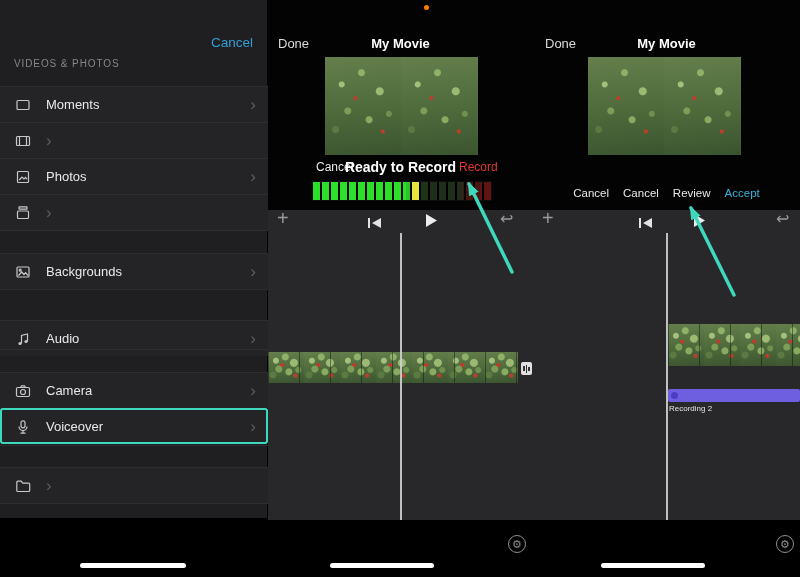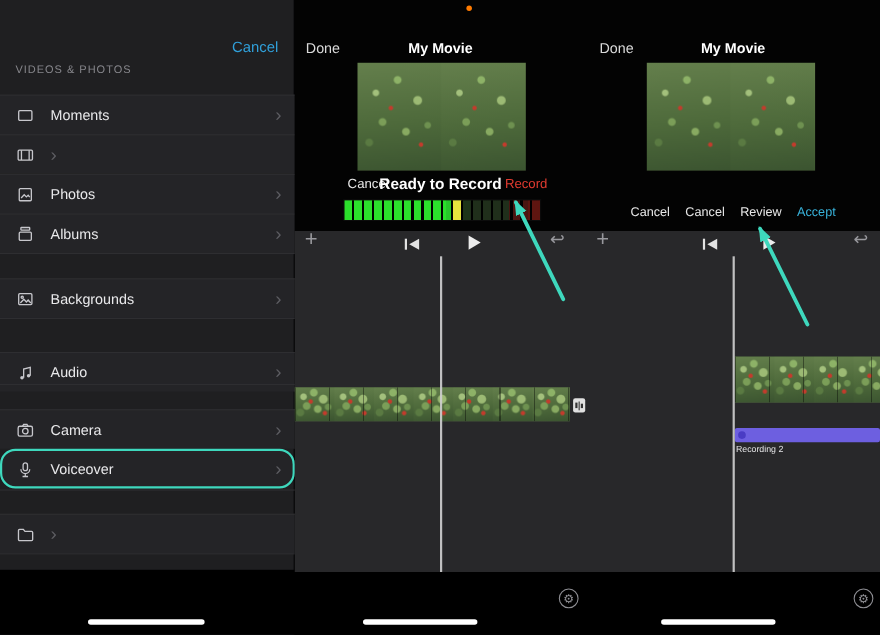--- a/index.html
+++ b/index.html
@@ -10,21 +10,21 @@
 
   
   .sidebar{left:0;top:0;width:268px;height:577px;background:#1f1f21;border-right:1px solid #000}
   .sb-cancel{left:0;top:35px;width:253px;text-align:right;font-size:13.5px;color:var(--accent-blue);cursor:pointer}
   .sb-header{left:14px;top:58px;font-size:10px;letter-spacing:.9px;color:#86868b}
   .sbrow{position:absolute;left:0;width:268px;height:36px;background:#242427;border-top:1px solid #2e2e31;
          display:flex;align-items:center;padding:0 12px 0 14px;cursor:pointer}
   .sbrow .ic{width:18px;height:17px;color:#c7c7cc;margin-right:14px;display:flex;align-items:center;justify-content:center;flex:none}
   .sbrow .lbl{flex:1;color:#e9e9eb;font-size:13px}
   .sbrow .chev{color:#5d5d62;font-size:17px;line-height:14px}
-  .sbrow.hl{outline:2.5px solid var(--teal);outline-offset:-2px;border-radius:14px}
+  .sbrow.hl{outline:2.5px solid var(--teal);outline-offset:-2px;border-radius:3px}
   .hr{position:absolute;left:0;width:268px;height:1px;background:#2e2e31}
   .sb-footer{left:0;top:518px;width:268px;height:59px;background:#000}
 
   
   .preview-bg{left:268px;top:0;width:532px;height:210px;background:#030303}
   .lower-bg{left:268px;top:210px;width:532px;height:310px;background:#28282a}
   .bottom-bg{left:268px;top:520px;width:532px;height:57px;background:#000}
   .dot{left:424px;top:5px;width:5px;height:5px;border-radius:50%;background:#ff7b00}
   .done{font-size:13px;color:#dadada;cursor:pointer}
   .ptitle{font-size:13px;font-weight:bold;color:#fff;text-align:center}
@@ -107,21 +107,20 @@
       <span class="lbl">Photos</span>
       <span class="chev">›</span>
     </div>
     <div class="sbrow" style="top:194px">
       <span class="ic">
           <svg width="16" height="16" viewBox="0 0 16 16" fill="none" stroke="currentColor" stroke-width="1.2">
             <rect x="4" y="1.8" width="8" height="2.4" rx=".5"></rect>
             <rect x="2.5" y="6" width="11" height="7.5" rx="1"></rect>
           </svg>
         </span>
-      <span class="lbl">Albums</span>
       <span class="chev">›</span>
     </div>
     <div class="hr" style="top:230px"></div>
 
     <div class="sbrow" style="top:253px">
       <span class="ic">
           <svg width="16" height="16" viewBox="0 0 16 16" fill="none" stroke="currentColor" stroke-width="1.2">
             <rect x="2" y="3" width="12" height="10" rx="1"></rect>
             <circle cx="5.2" cy="6.2" r="1"></circle>
             <path d="M3.5 11.5 l3.2-3.5 2.3 2.5 1.6-1.8 2.4 2.8"></path>

